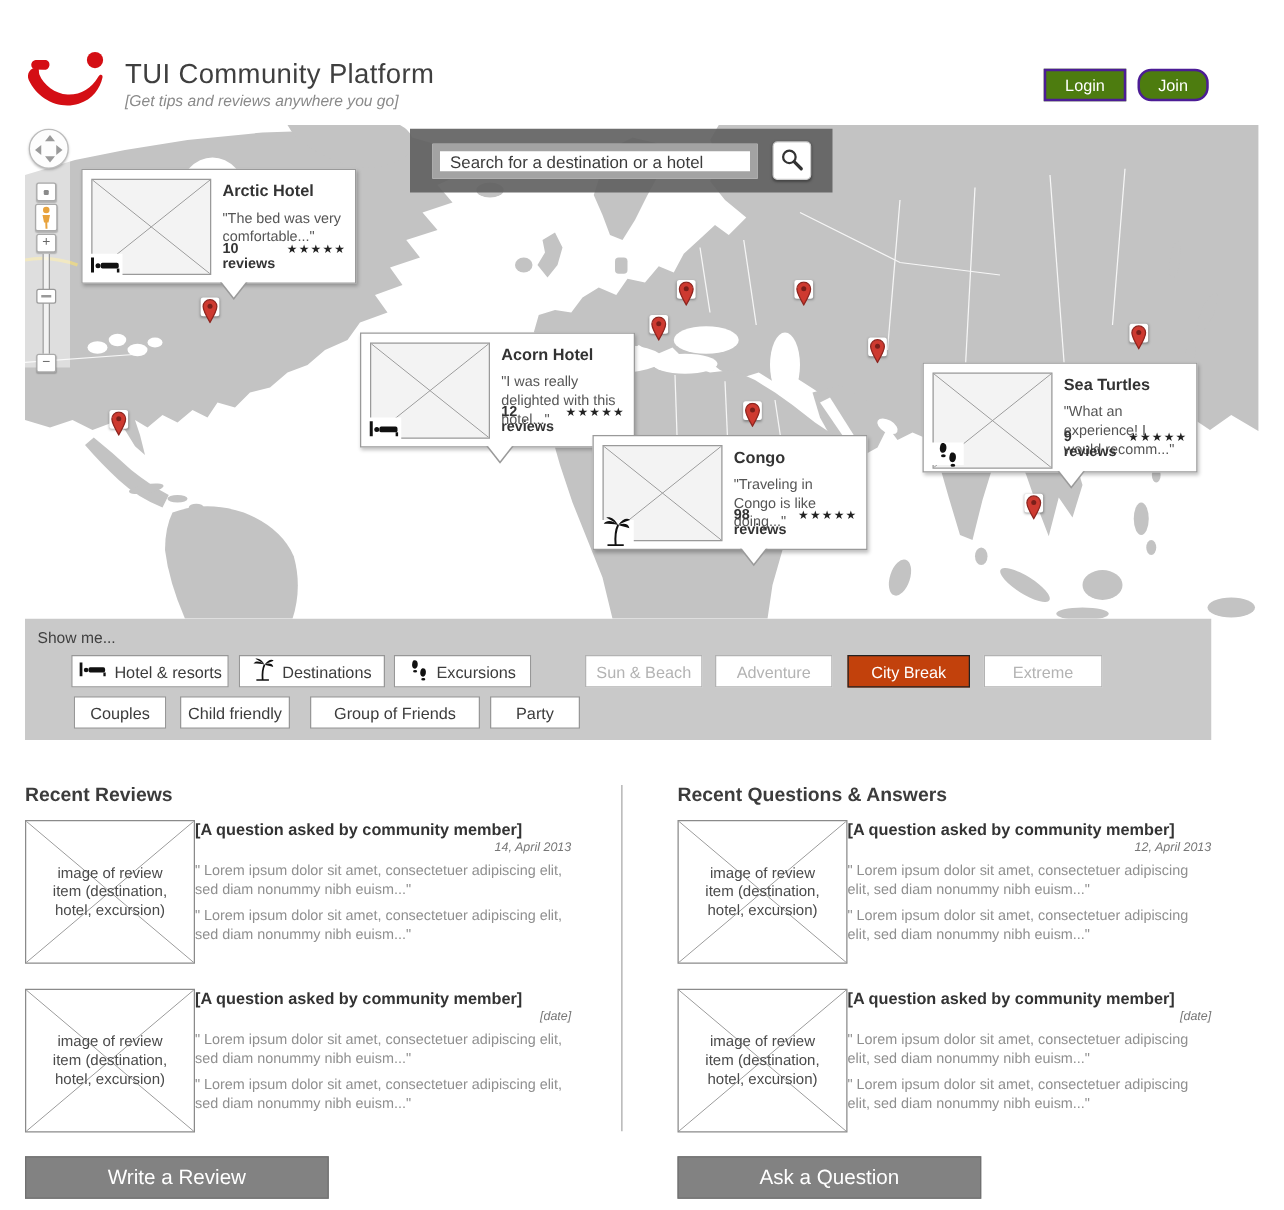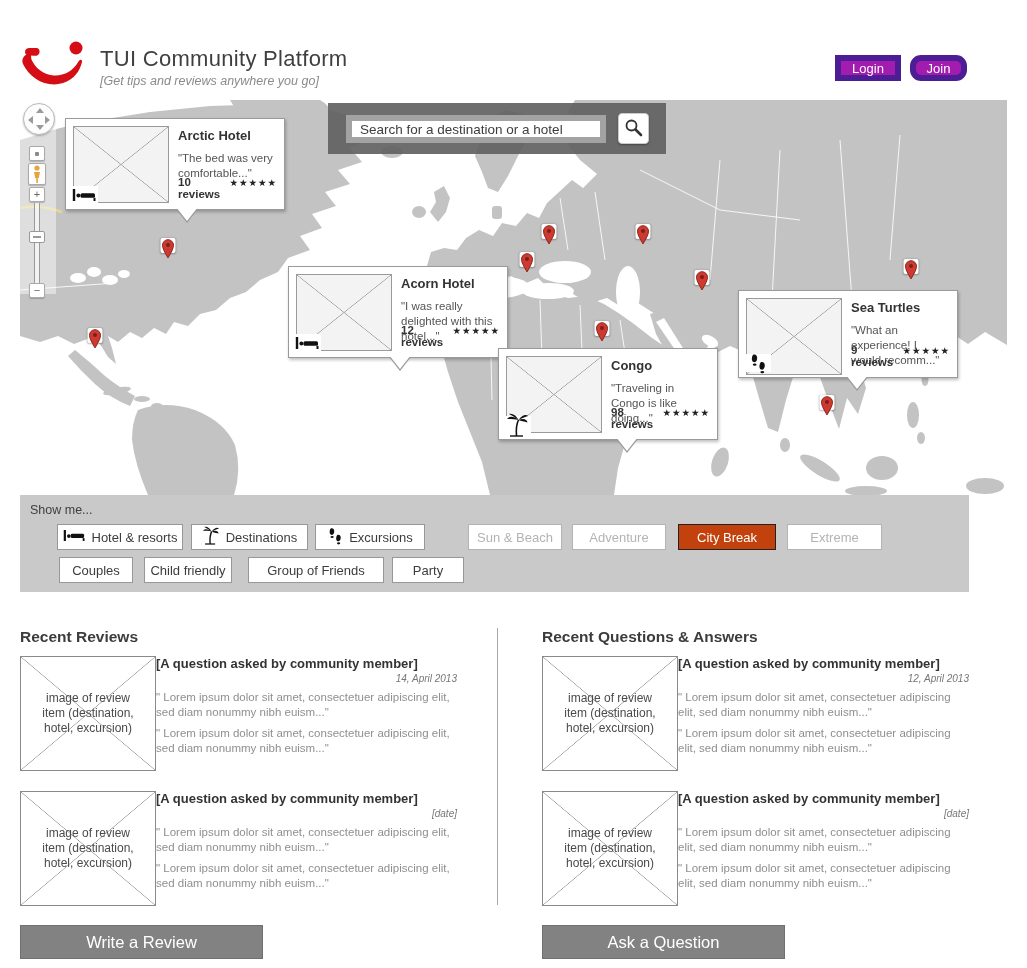--- a/index.html
+++ b/index.html
@@ -3,21 +3,21 @@
 <meta charset="utf-8">
 <style>
   * { margin:0; padding:0; box-sizing:border-box; }
   html,body { background:#fff; }
   body { width:1027px; height:968px; position:relative; font-family:"Liberation Sans", sans-serif; color:#3c3c3c; overflow:hidden; }
 
   
   .logo { position:absolute; left:16px; top:38px; width:78px; height:54px; }
   .h-title { position:absolute; left:100px; top:46px; font-size:22px; color:#3f3f3f; letter-spacing:.3px; }
   .h-sub { position:absolute; left:100px; top:74px; font-size:12.5px; font-style:italic; color:#8a8a8a; }
-  .hbtn { position:absolute; top:55px; height:26px; background:#a21caf; border:6px solid #4c1d95; color:#fff; font-size:13px; font-family:inherit; cursor:pointer; }
+  .hbtn { position:absolute; top:55px; height:26px; background:#4d7c0f; border:2px solid #4c1d95; color:#fff; font-size:13px; font-family:inherit; cursor:pointer; }
   #login-btn { left:835px; width:66px; }
   #join-btn { left:910px; width:57px;border-radius:11px; }
 
   
   .map { position:absolute; left:20px; top:100px; width:987px; height:395px; background:#fff; overflow:hidden; }
   .map svg.world { position:absolute; left:0; top:0; }
 
   
   .search-strip { position:absolute; left:308px; top:3px; width:338px; height:51px; background:rgba(98,98,98,.92); }
   .search-input { position:absolute; left:18px; top:12px; width:260px; height:28px; border:6px solid #a3a3a3; background:#fff; font-size:13.5px; font-family:inherit; padding:0 8px; color:#333; }
@@ -268,21 +268,21 @@
       </svg>
     </div>
   <div class="pin" style="left:807px;top:307px">
       <span class="tile"></span>
       <svg width="13" height="20" viewBox="0 0 13 20">
         <path d="M6.5,19 C3,13 1,9.5 1,6.3 A5.5,5.5 0 1 1 12,6.3 C12,9.5 10,13 6.5,19 Z" fill="#ce3a30" stroke="#8d2620" stroke-width="1"></path>
         <circle cx="6.5" cy="6" r="2" fill="#7a1f1a"></circle>
       </svg>
     </div>
 
-  <div class="callout" style="left:45px;top:18px">
+  <div class="callout" style="left:45px;top:35px">
     <div class="c-img"></div>
     <span class="c-icon">
       <svg width="24" height="14" viewBox="0 0 24 14">
           <path d="M2,1 L2,13" stroke="#111" stroke-width="2.4"></path>
           <circle cx="6.4" cy="7.6" r="2" fill="#111"></circle>
           <rect x="8.5" y="5.2" width="14.5" height="4.6" rx="1.5" fill="#111"></rect>
           <path d="M22.5,9.8 L22.5,13" stroke="#111" stroke-width="2"></path>
         </svg>
     </span>
     <div class="c-body">
@@ -316,21 +316,21 @@
         <span class="c-reviews">12 reviews</span>
         <span class="c-stars">★★★★★</span>
       </div>
     </div>
     <div class="tail" style="left:100px">
         <i class="t1"></i>
         <i class="t2"></i>
       </div>
   </div>
 
-  <div class="callout" style="left:478px;top:248px">
+  <div class="callout" style="left:454px;top:248px">
     <div class="c-img"></div>
     <span class="c-icon">
       <svg width="22" height="24" viewBox="0 0 22 24">
           <path d="M10.5,23 C10,17 10.5,11 12.5,7" stroke="#111" stroke-width="1.6" fill="none"></path>
           <g fill="#111">
             <path d="M12.5,7 C8,3 3,3 1,6 C5,6 9,6 12.5,7 Z"></path>
             <path d="M12.5,7 C10,2 6,0 3,1 C7,3 10,5 12.5,7 Z"></path>
             <path d="M12.5,7 C16,2 20,1 22,3 C18,4 15,6 12.5,7 Z"></path>
             <path d="M12.5,7 C17,5 21,6 21.5,9.5 C18,8.5 15,8 12.5,7 Z"></path>
           </g>

